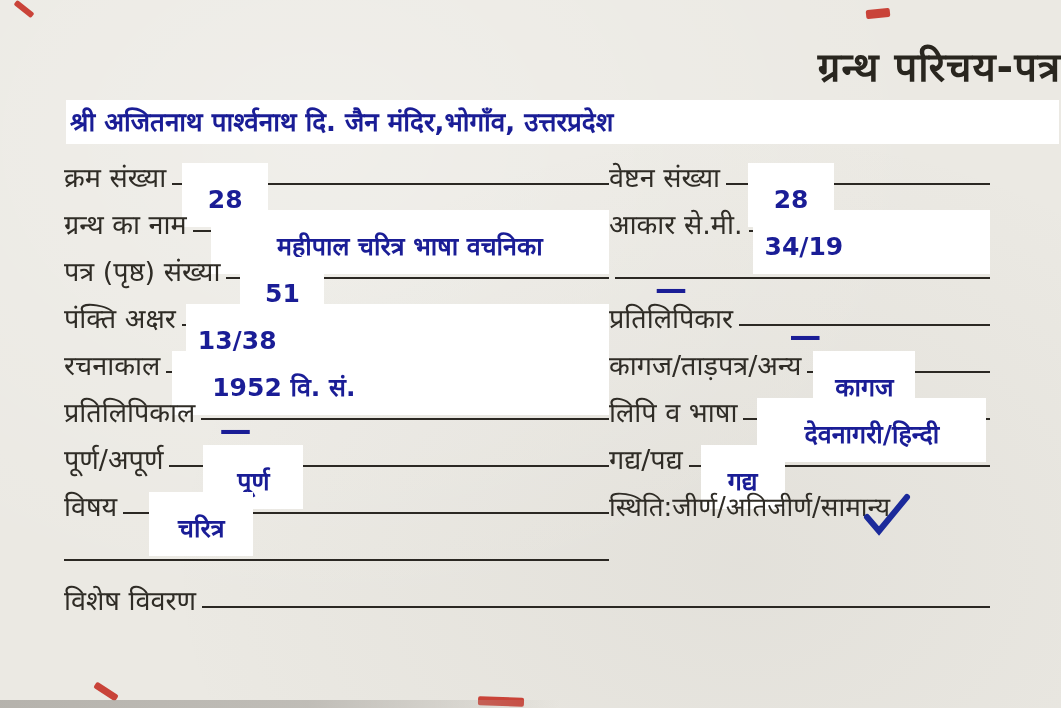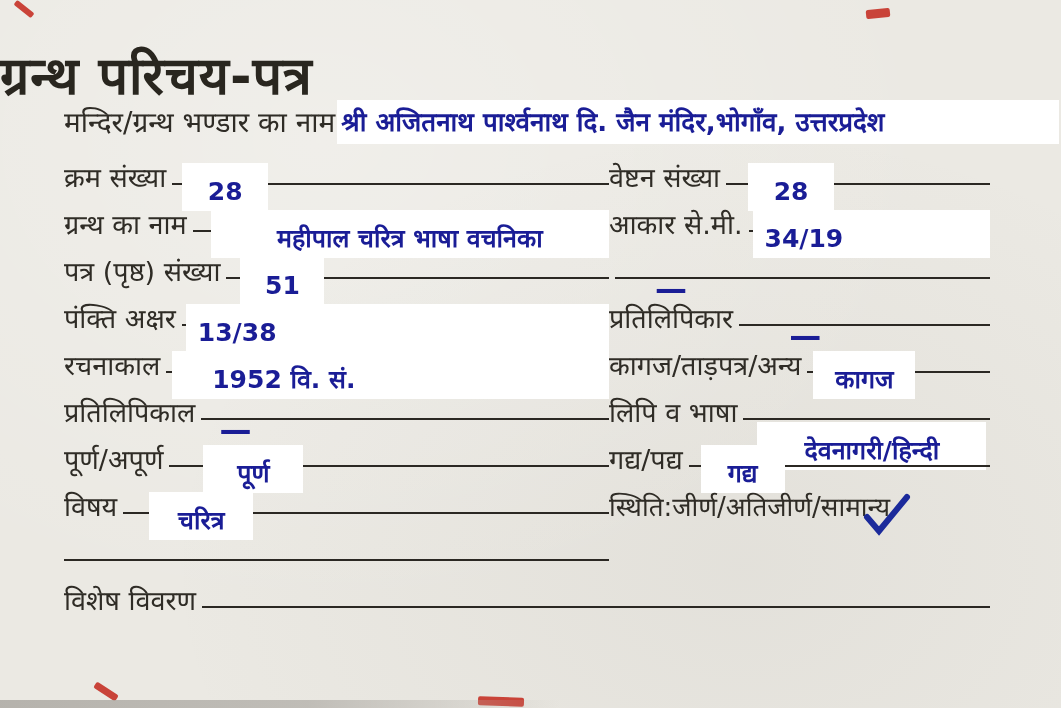--- a/index.html
+++ b/index.html
@@ -18,21 +18,21 @@
   }
   .paper-texture{
     position:absolute;inset:0;
     background:
       radial-gradient(ellipse at 30% 20%, rgba(255,255,255,.25), rgba(0,0,0,0) 60%),
       radial-gradient(ellipse at 70% 80%, rgba(120,115,105,.07), rgba(0,0,0,0) 55%);
     pointer-events:none;
   }
   .title{
     position:absolute;top:38px;left:0;width:100%;
-    text-align:left;font-size:52px;font-weight:bold;
+    text-align:right;font-size:40px;font-weight:bold;
     color:#29261f;letter-spacing:1px;
   }
   .header-row{
     position:absolute;top:100px;left:64px;width:995px;
     display:flex;align-items:flex-start;
   }
   .header-label{
     font-size:28px;line-height:46px;white-space:nowrap;font-weight:500;
   }
   .header-valuebox{
@@ -50,21 +50,21 @@
     font-size:27px;line-height:44px;white-space:nowrap;font-weight:500;
   }
   .lbl.tight{font-size:26px;}
   .line{
     flex:1;margin-top:27px;margin-left:6px;height:0;
     border-top:2px solid var(--line);position:relative;
   }
   .box{
     position:absolute;top:-22px;height:32px;background:#fff;
     color:var(--blue);font-weight:bold;font-size:25px;line-height:42px;
-    text-align:center;white-space:nowrap;padding:8px 12px;
+    text-align:center;white-space:nowrap;padding:16px 12px;
   }
   .box.stretch{right:0;}
   .dashval{
     position:absolute;top:-6px;color:var(--blue);font-weight:bold;
     font-size:32px;line-height:32px;background:transparent;
   }
   .tick{position:absolute;pointer-events:none;}
   .red-mark{position:absolute;background:var(--red);border-radius:2px;opacity:.9;}
   .bottom-shadow{
     position:absolute;left:0;bottom:0;width:560px;height:8px;
@@ -79,21 +79,20 @@
 
 <div class="red-mark" style="left:13px;top:6px;width:22px;height:6px;transform:rotate(38deg);"></div>
 <div class="red-mark" style="left:866px;top:9px;width:24px;height:9px;transform:rotate(-6deg);"></div>
 <div class="red-mark" style="left:93px;top:688px;width:26px;height:7px;transform:rotate(33deg);"></div>
 <div class="red-mark" style="left:478px;top:697px;width:46px;height:9px;transform:rotate(2deg);"></div>
 <div class="bottom-shadow"></div>
 
 <div class="title">ग्रन्थ परिचय-पत्र</div>
 
 <div class="header-row">
-  <span class="header-label">मन्दिर/ग्रन्थ भण्डार का नाम</span>
   <span class="header-valuebox">श्री अजितनाथ पार्श्वनाथ दि. जैन मंदिर,भोगाँव, उत्तरप्रदेश</span>
 </div>
 
 <div class="grid">
 
   <div class="cell">
     <span class="lbl">क्रम संख्या</span>
     <span class="line">
       <span class="box" style="left:10px;min-width:62px;">28</span>
     </span>
@@ -159,21 +158,21 @@
   <div class="cell">
     <span class="lbl">प्रतिलिपिकाल</span>
     <span class="line">
       <span class="dashval" style="left:18px;">—</span>
     </span>
   </div>
 
   <div class="cell">
     <span class="lbl">लिपि व भाषा</span>
     <span class="line">
-      <span class="box" style="left:14px;min-width:205px;margin-top:24px;">देवनागरी/हिन्दी</span>
+      <span class="box" style="left:14px;min-width:205px;">देवनागरी/हिन्दी</span>
     </span>
   </div>
   <div class="cell">
     <span class="lbl">पूर्ण/अपूर्ण</span>
     <span class="line">
       <span class="box" style="left:34px;min-width:76px;">पूर्ण</span>
     </span>
   </div>
 
   <div class="cell">

